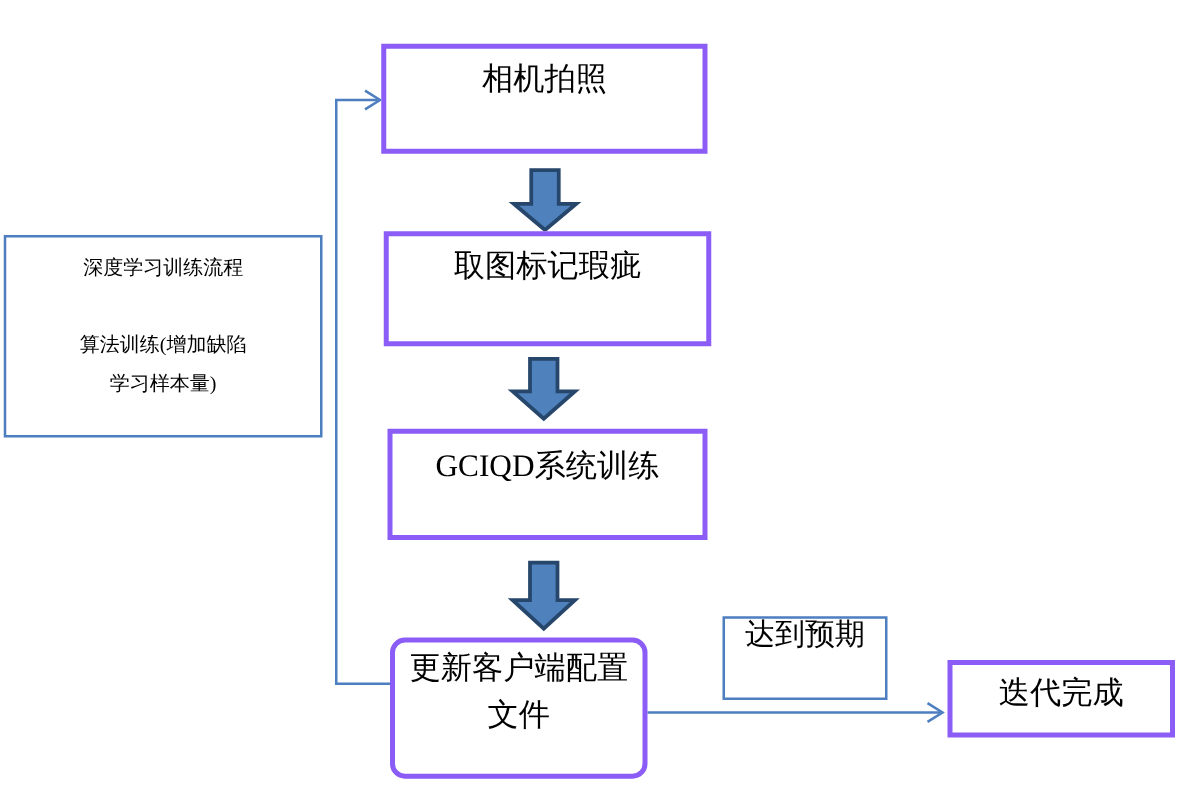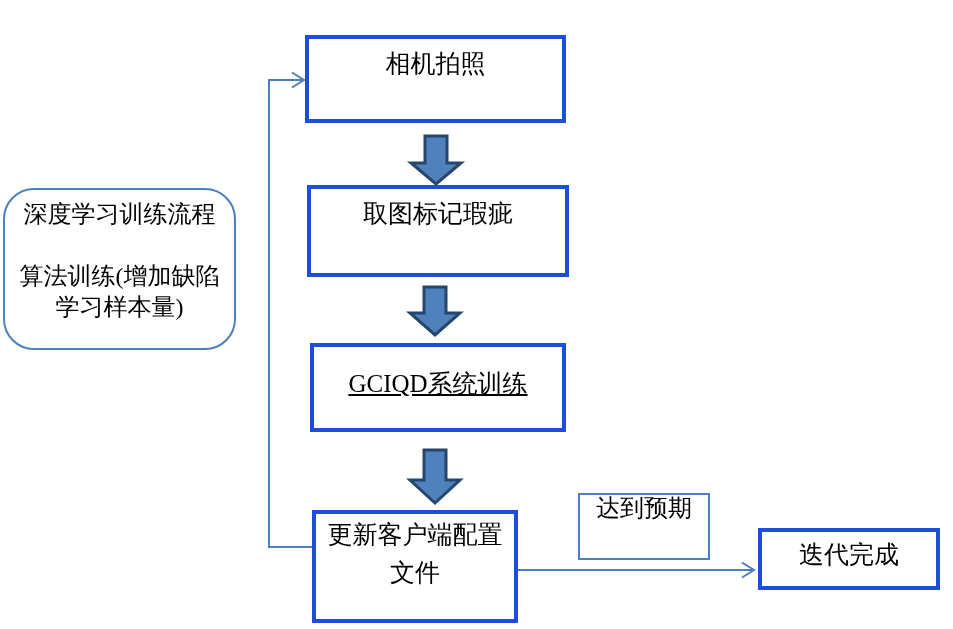--- a/index.html
+++ b/index.html
@@ -25,31 +25,31 @@
   .node {
     position: absolute;
     box-sizing: border-box;
     background: #ffffff;
     text-align: center;
     font-size: 25px;
     line-height: 30px;
     color: #000000;
   }
   .node-black {
-    border: 4px solid #1d4ed8;
+    border: 4px solid #8b5cf6;
   }
   .node-blue {
     border: 2px solid #4d7ebf;
   }
   #node-camera   { left: 305px; top: 35px;  width: 261px; height: 88px;  padding-top: 10px; }
   #node-mark     { left: 307px; top: 185px; width: 262px; height: 92px;  padding-top: 10px; }
-  #node-train    { left: 310px; top: 343px; width: 256px; height: 89px;  padding-top: 22px; text-decoration: underline; }
-  #node-update   { left: 312px; top: 510px; width: 206px; height: 113px; padding-top: 2px; line-height: 38px; }
+  #node-train    { left: 310px; top: 343px; width: 256px; height: 89px;  padding-top: 12px; }
+  #node-update   { left: 312px; top: 510px; width: 206px; height: 113px; padding-top: 2px; line-height: 38px; border-radius: 12px; }
   #node-done     { left: 758px; top: 528px; width: 182px; height: 62px;  padding-top: 8px; }
-  #side-note     { left: 3px;   top: 188px; width: 233px; height: 162px; padding-top: 9px;  font-size: 24px; line-height: 31px; border-radius: 31px; }
+  #side-note     { left: 3px;   top: 188px; width: 255px; height: 162px; padding-top: 9px;  font-size: 16px; line-height: 31px; }
   #edge-label    { left: 578px; top: 493px; width: 132px; height: 67px;  font-size: 24px; line-height: 26px; }
   .line { display: block; }
   .blank-line { display: block; height: 31px; }
 </style>
 </head>
 <body>
 
 <div class="stage">
 
   <svg class="layer" width="953" height="629" viewBox="0 0 953 629">

